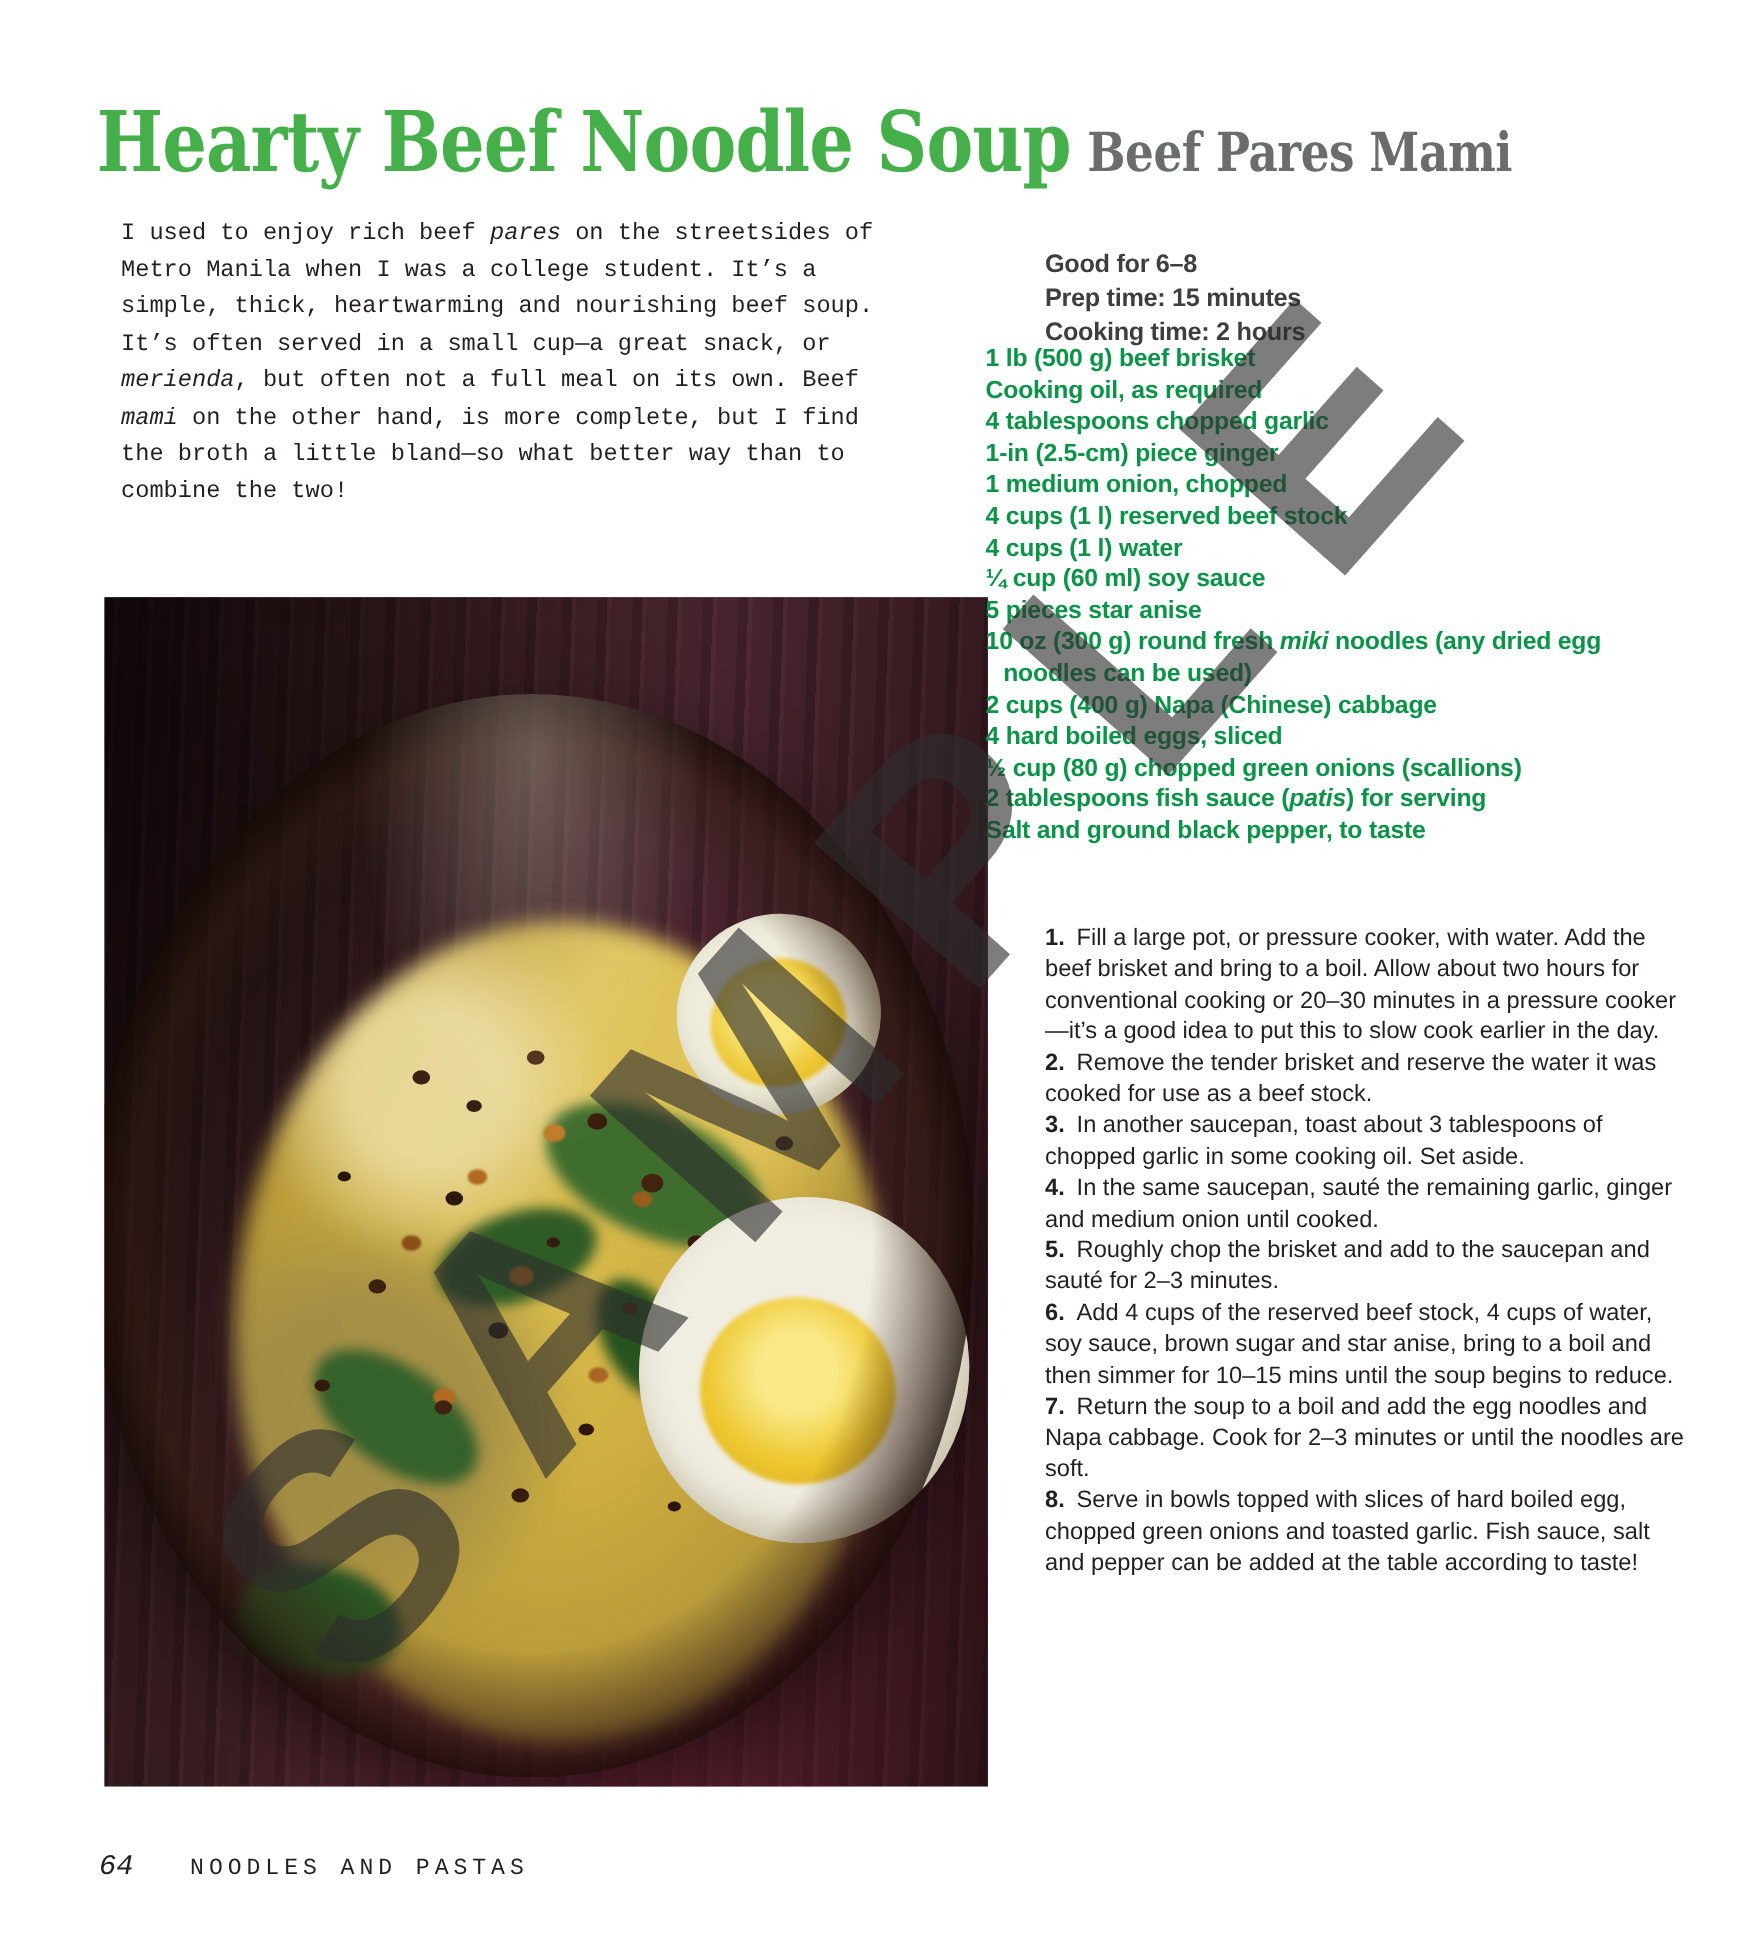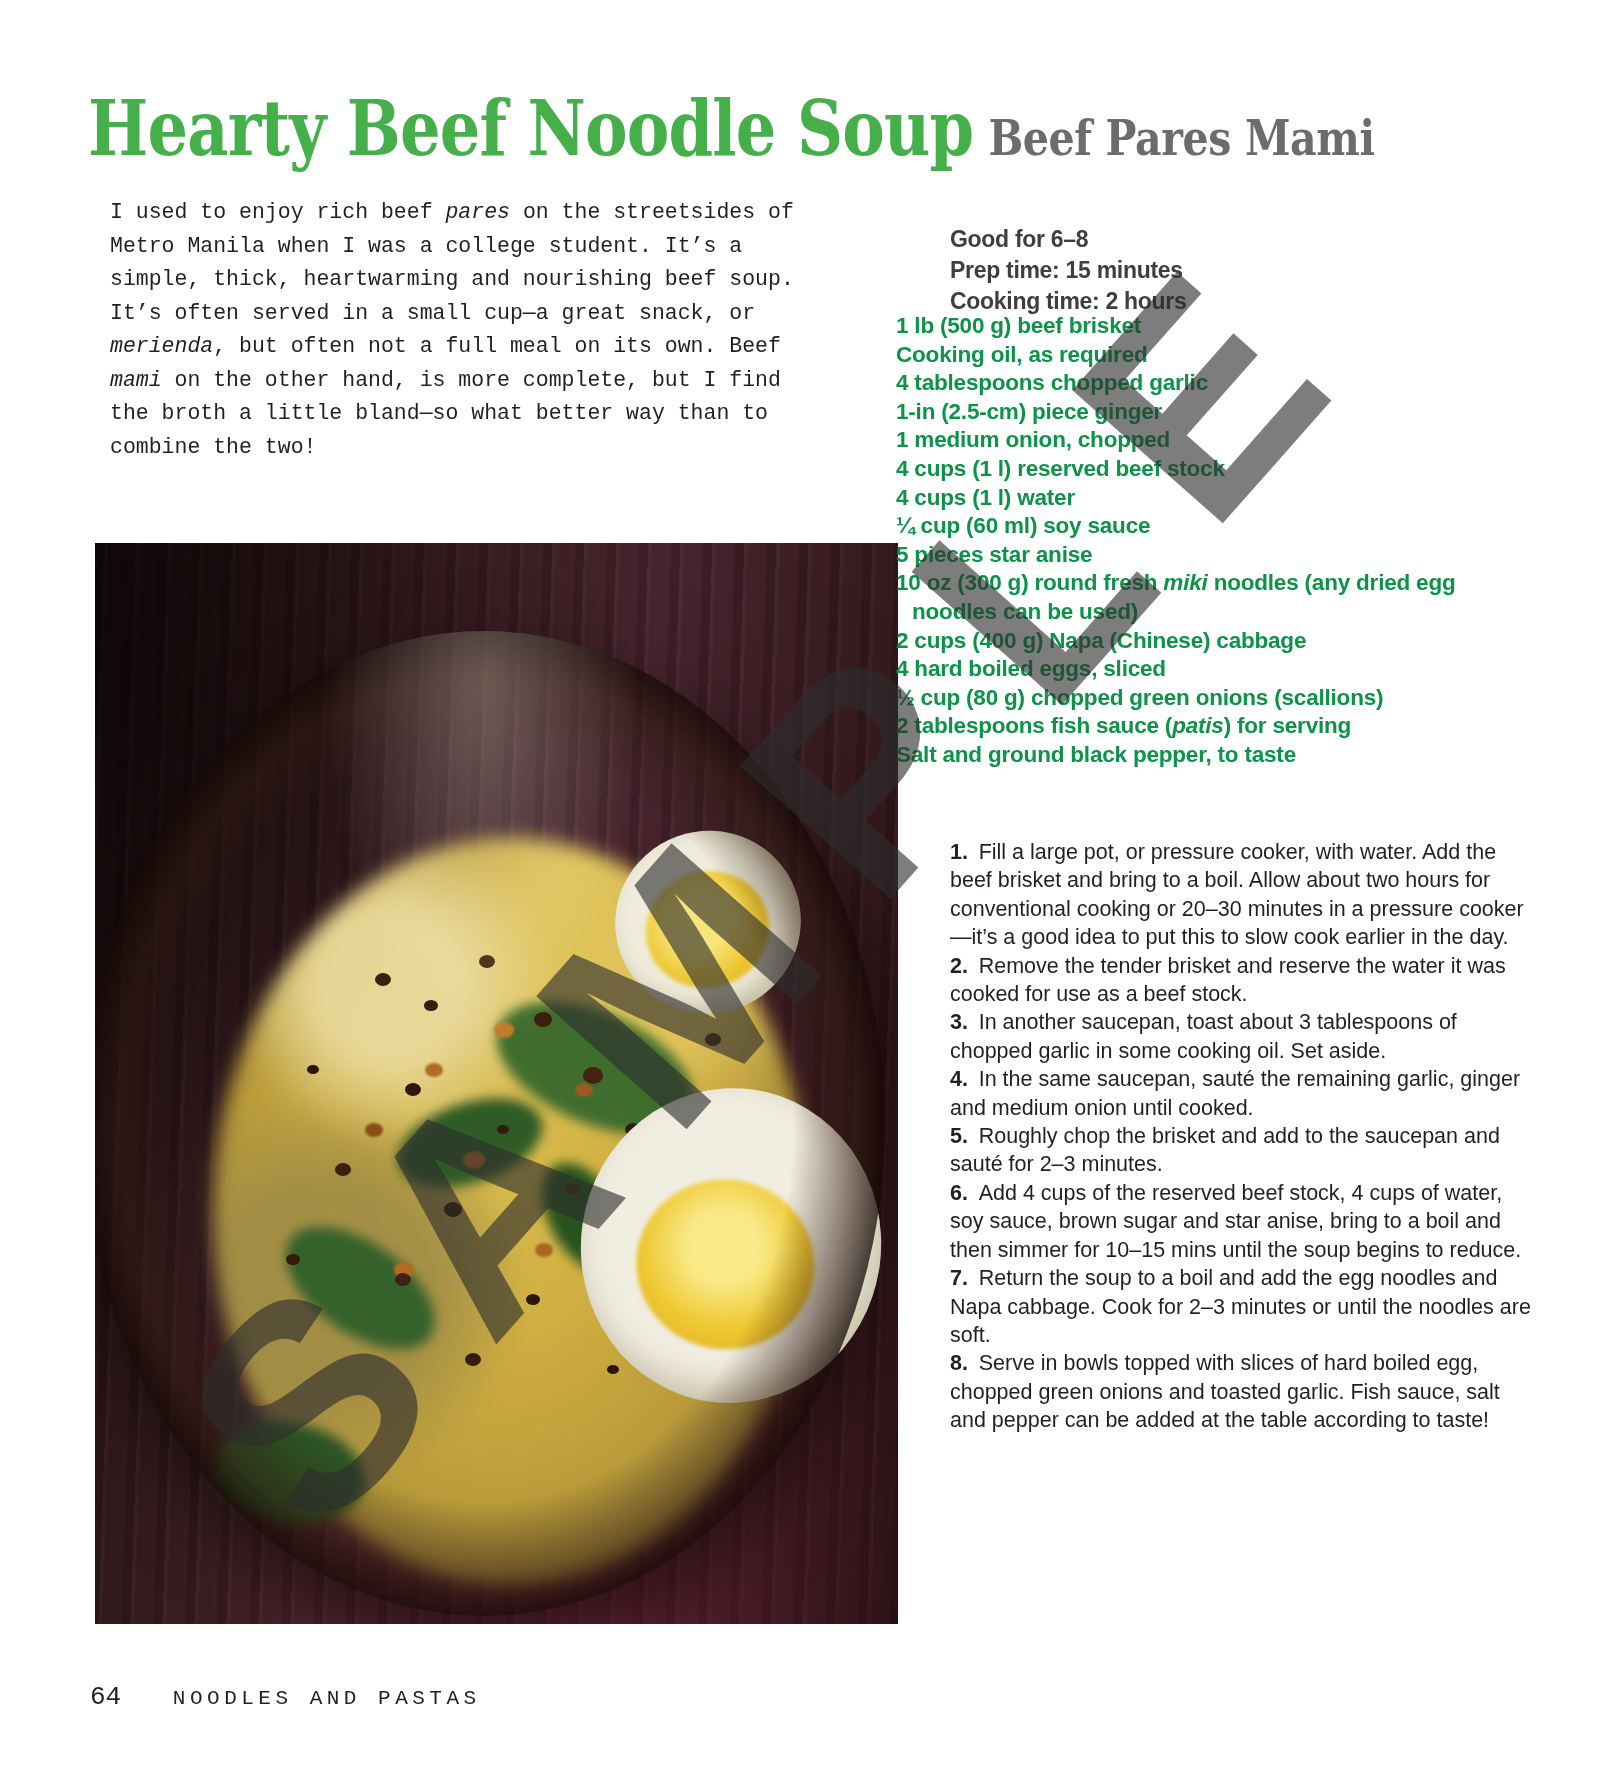--- a/index.html
+++ b/index.html
@@ -33,21 +33,21 @@
   .ingredients{position:absolute;left:896px;top:312px;width:600px;list-style:none;
     color:var(--green-ing);font-size:22.5px;line-height:28.6px;font-weight:bold;letter-spacing:-0.2px;}
   .ingredients li{padding-left:16px;text-indent:-16px;}
   .steps{position:absolute;left:950px;top:838px;width:582px;list-style:none;
     font-size:21.5px;line-height:28.4px;color:var(--body-text);}
   .steps .num{font-weight:bold;}
 
   
   .footer{position:absolute;left:90px;top:1682px;
     font-family:"Liberation Mono","DejaVu Sans Mono",monospace;color:var(--body-text);}
-  .footer .pagenum{font-size:26px;}
+  .footer .pagenum{font-size:26px;font-style:italic;}
   .footer .section{font-size:21px;letter-spacing:4.5px;margin-left:42px;}
 
   
   .photo{position:absolute;left:95px;top:543px;width:803px;height:1081px;overflow:hidden;
     background:#2c1416;}
   .wood{position:absolute;inset:0;
     background:
       radial-gradient(ellipse at 60% 98%, rgba(130,35,60,0.45), transparent 55%),
       radial-gradient(ellipse at 0% 10%, rgba(0,0,0,0.55), transparent 50%),
       repeating-linear-gradient(92deg, rgba(0,0,0,0.20) 0 9px, rgba(255,255,255,0.02) 9px 13px, rgba(0,0,0,0.05) 13px 32px),

